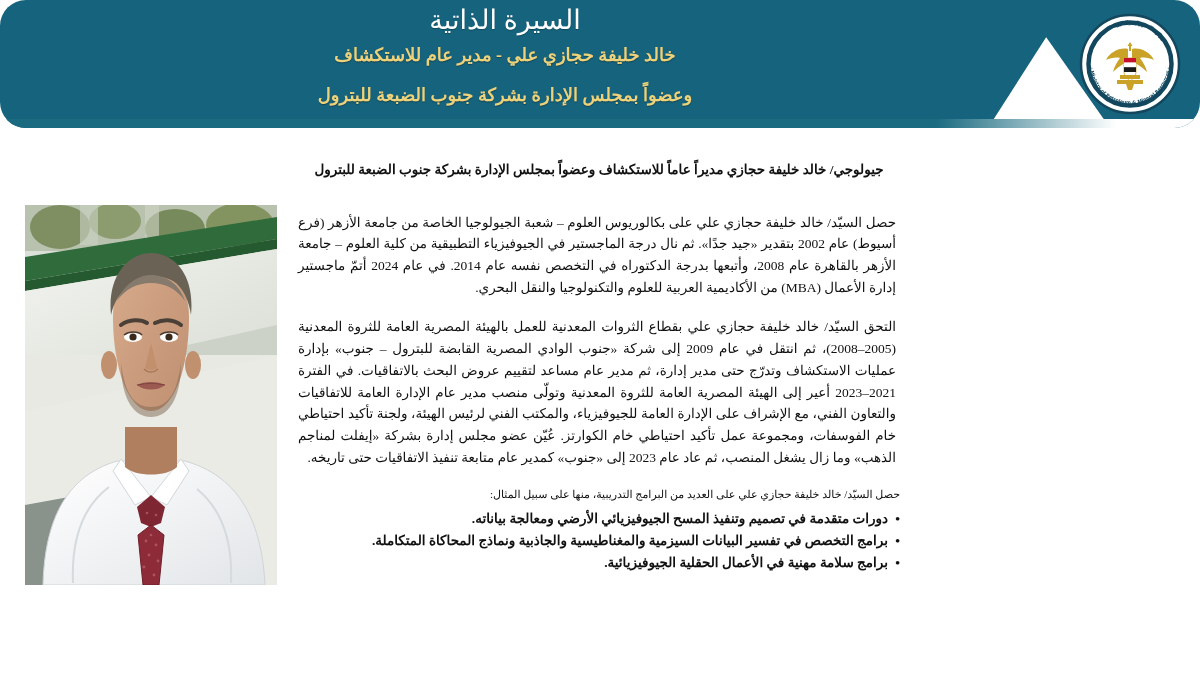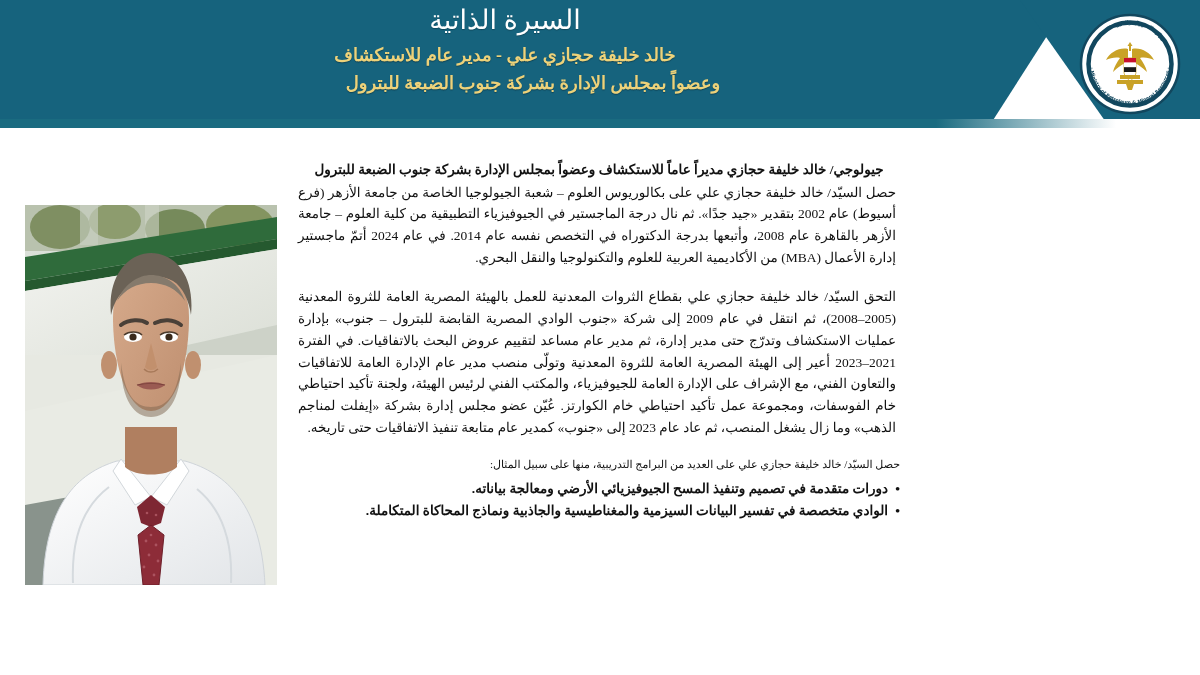--- a/index.html
+++ b/index.html
@@ -7,20 +7,21 @@
     width:1200px;height:675px;
     background:#ffffff;
     font-family:"Liberation Serif","DejaVu Serif",serif;
     overflow:hidden;position:relative;
   }
 
   
   .header{
     position:absolute;left:0;top:0;width:1200px;height:128px;
     overflow:hidden;
+    border-radius:26px;
   }
   .header-band2{
     position:absolute;left:0;top:0;width:1200px;height:128px;
     background:#16637d;
     clip-path:polygon(0 0, 1070px 0, 988px 128px, 0 128px);
   }
   .header-wedge{
     position:absolute;right:0;top:0;width:210px;height:128px;
     background:#16637d;
     clip-path:polygon(30px 0, 210px 0, 210px 128px, 120px 128px);
@@ -36,21 +37,21 @@
     text-shadow:0 1px 1px rgba(0,0,0,.25);
     font-family:"Liberation Serif","DejaVu Serif",serif;
   }
   .hdr-sub{
     position:absolute;left:0;width:1010px;text-align:center;
     color:#edd27a;font-weight:bold;font-size:18px;
     text-shadow:0 1px 1px rgba(0,0,0,.3);
     font-family:"Liberation Serif","DejaVu Serif",serif;
   }
   .hdr-sub.l1{top:44px;}
-  .hdr-sub.l2{top:72px;padding-left:28px;}
+  .hdr-sub.l2{top:84px;}
 
   
   .logo{
     position:absolute;right:18px;top:12px;width:104px;height:104px;
   }
 
   
   .photo{
     position:absolute;left:25px;top:205px;width:252px;height:380px;
     overflow:hidden;background:#cfd8d2;
@@ -59,21 +60,21 @@
 
   
   .doc{
     position:absolute;right:300px;top:160px;width:602px;
     direction:rtl;text-align:justify;
     color:#111;
     font-family:"Liberation Serif","DejaVu Serif",serif;
   }
   .lead{
     font-weight:bold;font-size:13.5px;line-height:1.45;
-    text-align:center;margin:0 0 2px 0;
+    text-align:center;margin:0 0 32px 0;
   }
   .para{
     font-size:13.5px;line-height:1.62;margin:0 4px 17px 0;
     text-align:justify;text-justify:inter-word;
   }
   .para:last-child{margin-bottom:0;}
   .intro-line{
     font-size:11px;line-height:1.62;margin:0 0 4px 0;text-align:justify;
   }
   ul.bullets{
@@ -253,16 +254,17 @@
   <p class="lead">جيولوجي/ خالد خليفة حجازي مديراً عاماً للاستكشاف وعضواً بمجلس الإدارة بشركة جنوب الضبعة للبترول</p>
 
   <p class="para">حصل السيّد/ خالد خليفة حجازي علي على بكالوريوس العلوم – شعبة الجيولوجيا الخاصة من جامعة الأزهر (فرع أسيوط) عام 2002 بتقدير «جيد جدًا». ثم نال درجة الماجستير في الجيوفيزياء التطبيقية من كلية العلوم – جامعة الأزهر بالقاهرة عام 2008، وأتبعها بدرجة الدكتوراه في التخصص نفسه عام 2014. في عام 2024 أتمّ ماجستير إدارة الأعمال (MBA) من الأكاديمية العربية للعلوم والتكنولوجيا والنقل البحري.</p>
 
   <p class="para">التحق السيّد/ خالد خليفة حجازي علي بقطاع الثروات المعدنية للعمل بالهيئة المصرية العامة للثروة المعدنية (2005–2008)، ثم انتقل في عام 2009 إلى شركة «جنوب الوادي المصرية القابضة للبترول – جنوب» بإدارة عمليات الاستكشاف وتدرّج حتى مدير إدارة، ثم مدير عام مساعد لتقييم عروض البحث بالاتفاقيات. في الفترة 2021–2023 أعير إلى الهيئة المصرية العامة للثروة المعدنية وتولّى منصب مدير عام الإدارة العامة للاتفاقيات والتعاون الفني، مع الإشراف على الإدارة العامة للجيوفيزياء، والمكتب الفني لرئيس الهيئة، ولجنة تأكيد احتياطي خام الفوسفات، ومجموعة عمل تأكيد احتياطي خام الكوارتز. عُيّن عضو مجلس إدارة بشركة «إيفلت لمناجم الذهب» وما زال يشغل المنصب، ثم عاد عام 2023 إلى «جنوب» كمدير عام متابعة تنفيذ الاتفاقيات حتى تاريخه.</p>
 
   <p class="intro-line">حصل السيّد/ خالد خليفة حجازي علي على العديد من البرامج التدريبية، منها على سبيل المثال:</p>
 
   <ul class="bullets">
     <li><span class="bul">•</span><span>دورات متقدمة في تصميم وتنفيذ المسح الجيوفيزيائي الأرضي ومعالجة بياناته.</span></li>
-    <li><span class="bul">•</span><span>الوادي متخصصة في تفسير البيانات السيزمية والمغناطيسية والجاذبية ونماذج المحاكاة المتكاملة.</span></li>
+    <li><span class="bul">•</span><span>برامج التخصص في تفسير البيانات السيزمية والمغناطيسية والجاذبية ونماذج المحاكاة المتكاملة.</span></li>
+    <li><span class="bul">•</span><span>برامج سلامة مهنية في الأعمال الحقلية الجيوفيزيائية.</span></li>
   </ul>
 
 </div>
 
 </body></html>

